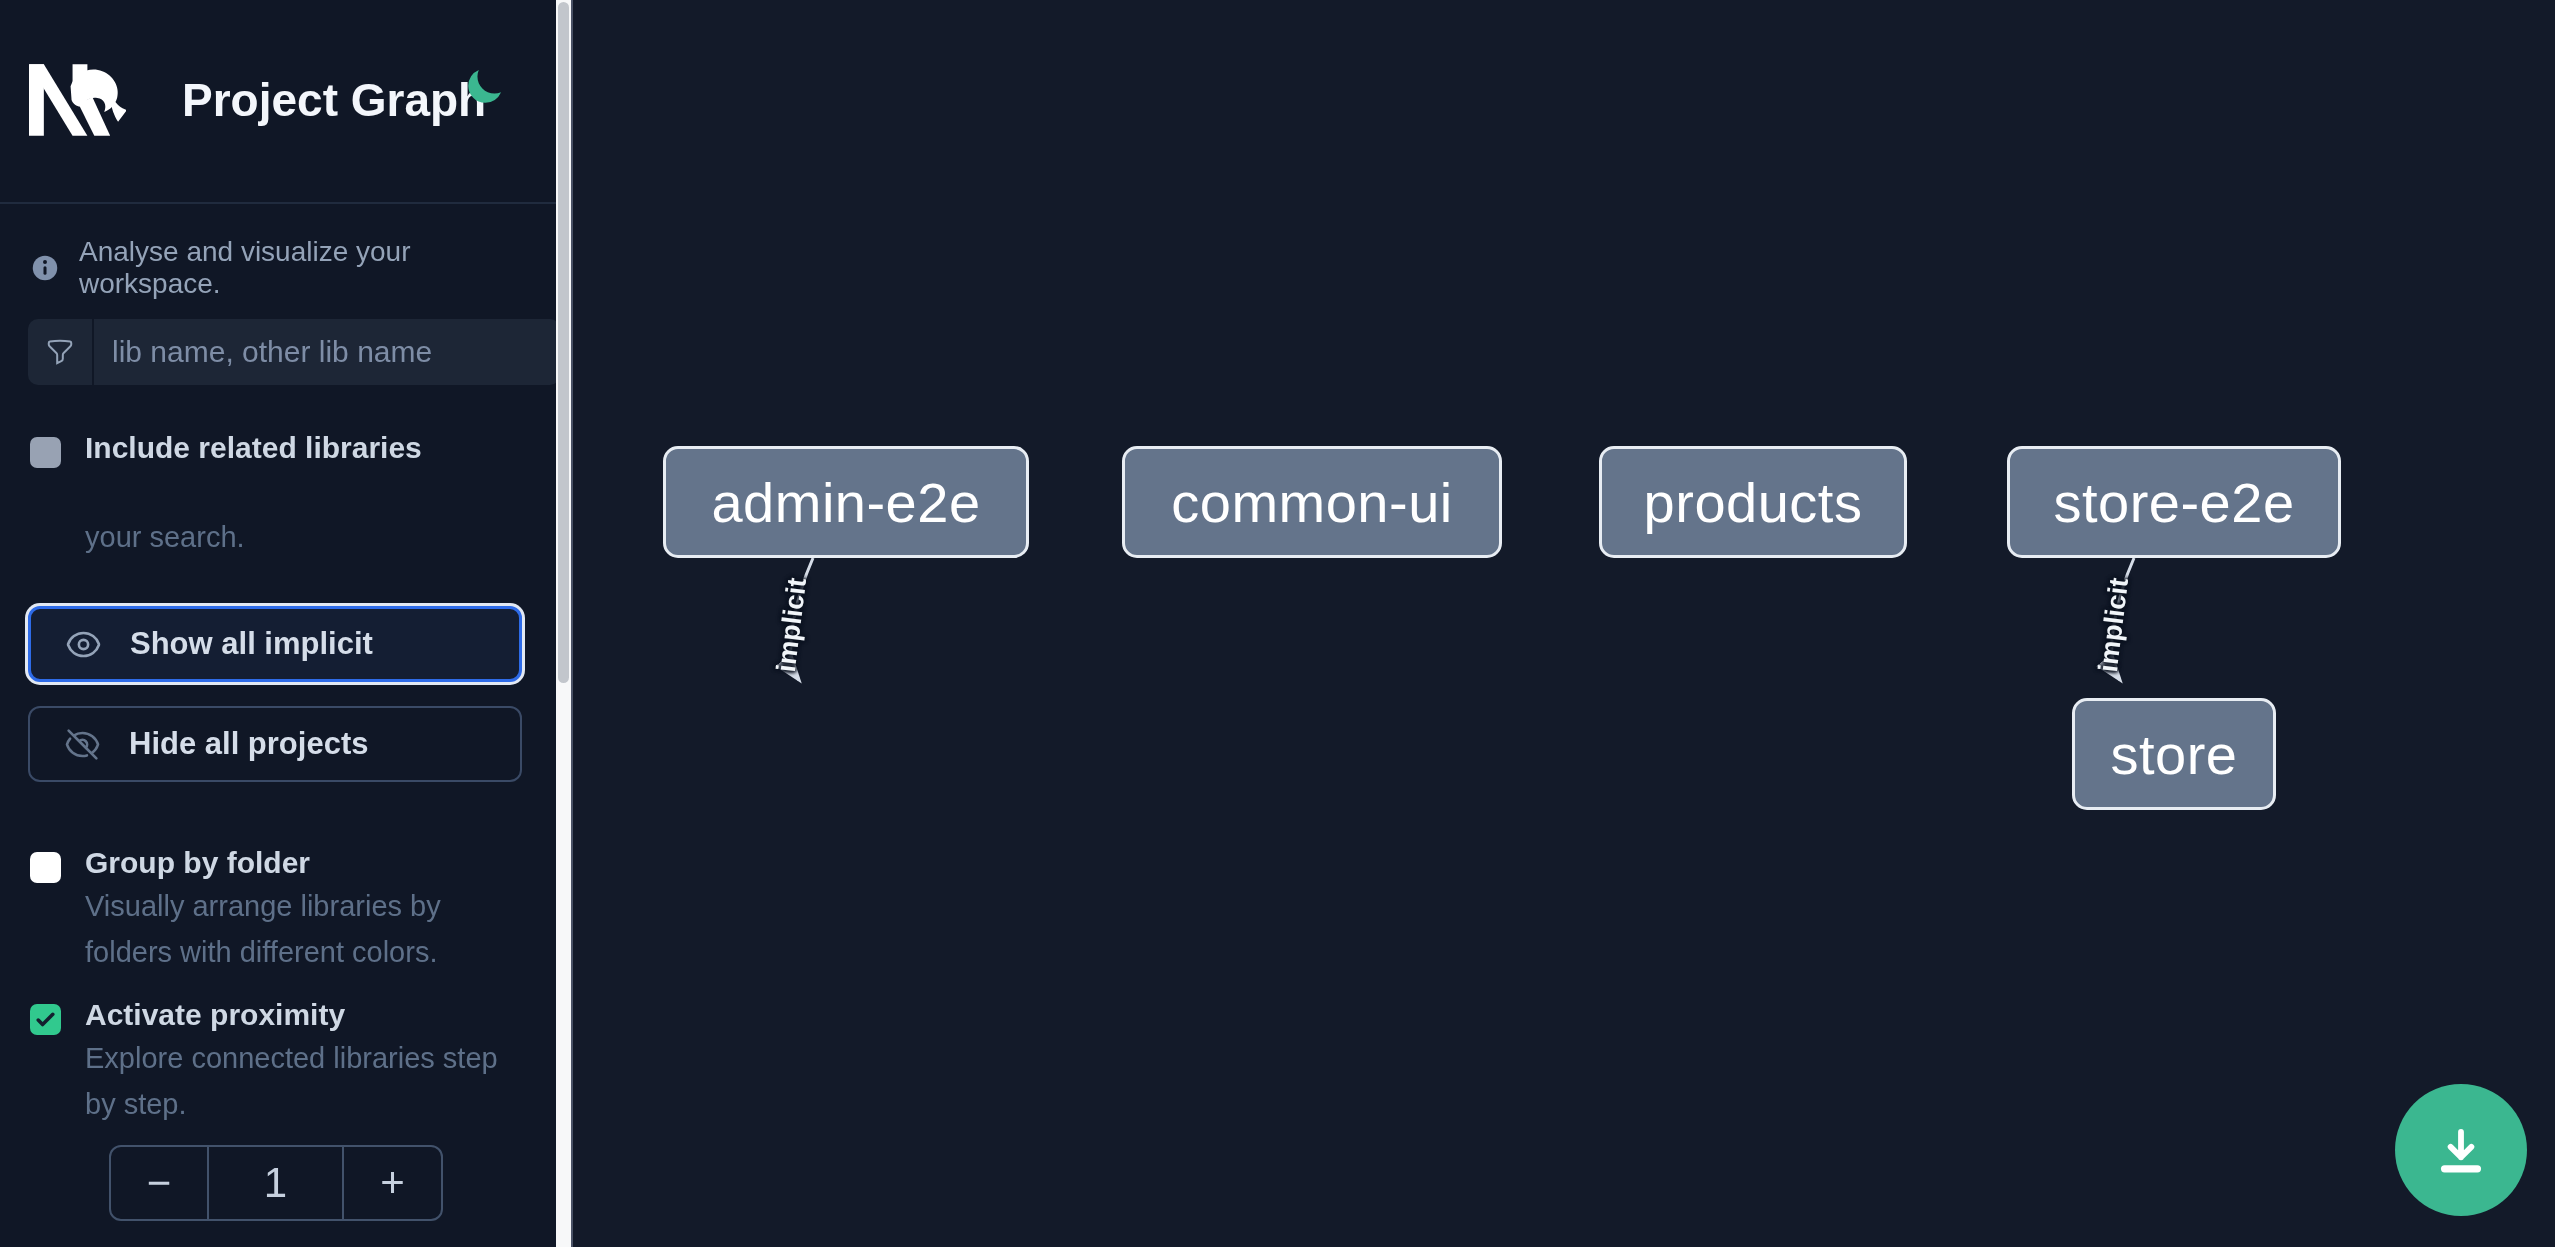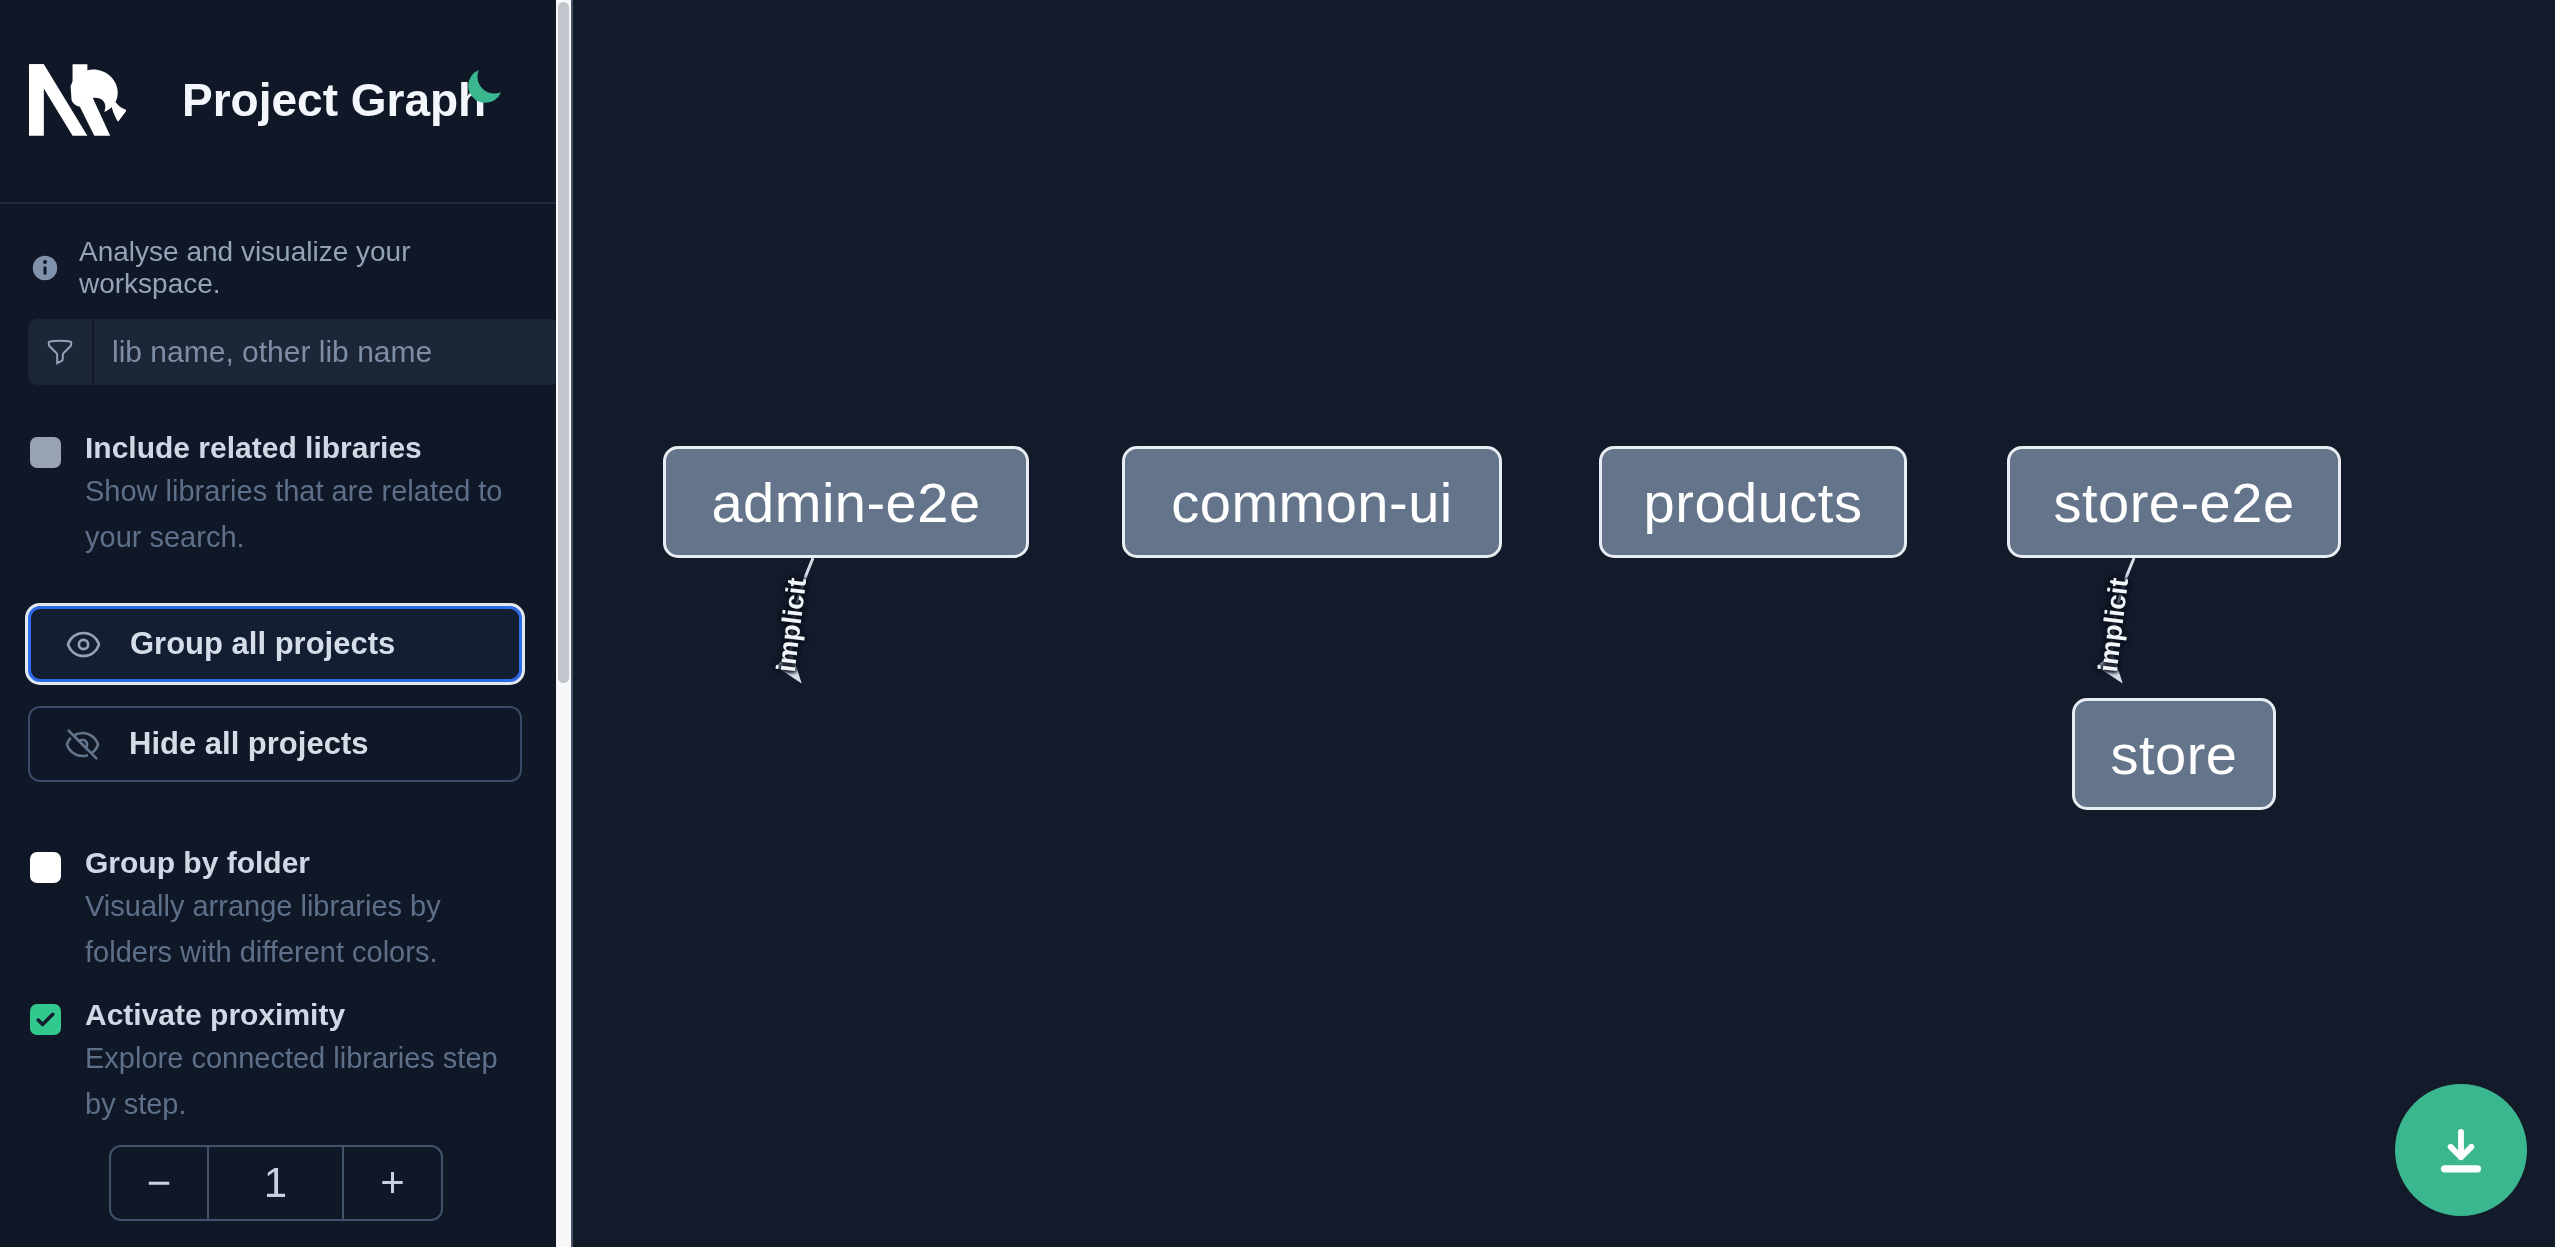--- a/index.html
+++ b/index.html
@@ -144,29 +144,28 @@
       <div class="search-icon-cell">
         <svg viewBox="0 0 24 24">
           <path d="M12 3c2.755 0 5.455.232 8.083.678.533.09.917.556.917 1.096v1.044a2.25 2.25 0 0 1-.659 1.591l-5.432 5.432a2.25 2.25 0 0 0-.659 1.591v2.927a2.25 2.25 0 0 1-1.244 2.013L9.75 21v-6.568a2.25 2.25 0 0 0-.659-1.591L3.659 7.409A2.25 2.25 0 0 1 3 5.818V4.774c0-.54.384-1.006.917-1.096A48.32 48.32 0 0 1 12 3Z"></path>
         </svg>
       </div>
       <input type="text" placeholder="lib name, other lib name" style="">
     </div>
 
     <div class="cb cb-gray" style="top:437px"></div>
     <div class="opt-label" style="top:431px">Include related libraries</div>
-    <div class="opt-desc" style="top:475px">Show libraries that are related to</div>
     <div class="opt-desc" style="top:521px">your search.</div>
 
     <div class="act-btn btn-show">
       <svg viewBox="0 0 24 24">
         <path d="M2.036 12.322a1.012 1.012 0 0 1 0-.639C3.423 7.51 7.36 4.5 12 4.5c4.638 0 8.573 3.007 9.963 7.178.07.207.07.431 0 .639C20.577 16.49 16.64 19.5 12 19.5c-4.638 0-8.573-3.007-9.963-7.178Z"></path>
         <path d="M15 12a3 3 0 1 1-6 0 3 3 0 0 1 6 0Z"></path>
       </svg>
-      <span class="lbl">Group all projects</span>
+      <span class="lbl">Show all implicit</span>
     </div>
 
     <div class="act-btn btn-hide">
       <svg viewBox="0 0 24 24">
         <path d="M3.98 8.223A10.477 10.477 0 0 0 1.934 12C3.226 16.338 7.244 19.5 12 19.5c.993 0 1.953-.138 2.863-.395M6.228 6.228A10.451 10.451 0 0 1 12 4.5c4.756 0 8.773 3.162 10.065 7.498a10.522 10.522 0 0 1-4.293 5.774M6.228 6.228 3 3m3.228 3.228 3.65 3.65m7.894 7.894L21 21m-3.228-3.228-3.65-3.65m0 0a3 3 0 1 0-4.243-4.243m4.242 4.242L9.88 9.88"></path>
       </svg>
       <span class="lbl">Hide all projects</span>
     </div>
 
     <div class="cb cb-white" style="top:852px"></div>

